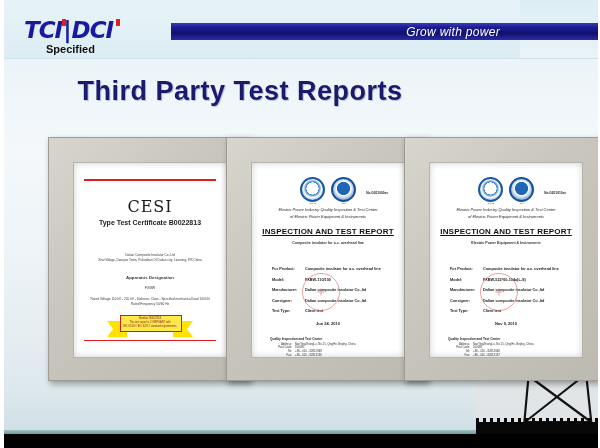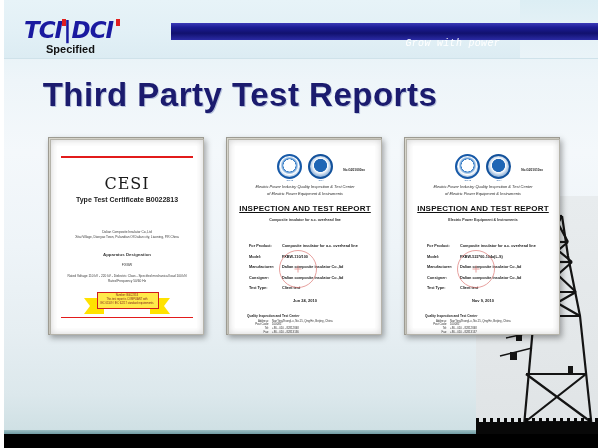--- a/index.html
+++ b/index.html
@@ -34,49 +34,48 @@
   .logo-sub{
     font-family:"Liberation Sans",sans-serif;
     font-weight:bold;font-size:11px;color:#111;margin-top:1px;padding-left:22px;
   }
   .slogan-bar{
     position:absolute;left:171px;top:23px;width:429px;height:17px;
     background:linear-gradient(to bottom,#3b3bb8 0%,#1c1c96 25%,#11116e 60%,#2a2aa4 100%);
   }
   .slogan-txt{
     position:absolute;right:20px;top:24px;height:16px;line-height:16px;
-    font-family:Liberation Mono, monospace;font-style:italic;font-size:10px;color:#ffffff;
+    font-family:Liberation Sans, sans-serif;font-style:italic;font-size:12px;color:#ffffff;
     letter-spacing:.3px;
-    margin-top:12px;
   }
   .hdr-rule{position:absolute;left:0;top:58px;width:600px;height:1px;background:#cfe2ea;}
 
   
   .title{
     position:absolute;left:0;top:76px;width:480px;text-align:center;
     font-family:"Liberation Sans",sans-serif;
-    font-weight:bold;font-size:33px;color:#1b1b6e;letter-spacing:.5px;
+    font-weight:bold;font-size:27px;color:#1b1b6e;letter-spacing:.5px;
     text-shadow:1px 1px 0 #b9c4dd;
   }
 
   
   .tower-wrap{position:absolute;right:0;top:196px;width:124px;height:252px;overflow:hidden;z-index:2;}
   .tower-sky{position:absolute;inset:0;background:linear-gradient(to bottom,#e8ecee 0%,#e3e7e9 60%,#dfe3e5 100%);}
   .ground{position:absolute;left:0;bottom:0;width:100%;height:26px;background:#080808;}
   .ground:before{content:"";position:absolute;left:0;top:-4px;width:100%;height:6px;
     background:repeating-linear-gradient(90deg,#080808 0 3px,transparent 3px 7px);}
   .bot-band{position:absolute;left:0;bottom:0;width:600px;height:14px;background:#000;z-index:20;}
   .bot-band2{position:absolute;left:0;bottom:14px;width:476px;height:4px;
      background:linear-gradient(to bottom,#9dbfc4,#6f9ba3);z-index:19;}
 
   
   .cert{
     position:absolute;z-index:8;
     background:linear-gradient(135deg,#d8d6cc 0%,#c9c7bd 40%,#bcbab0 100%);
-    padding:1px;
+    padding:24px;
     box-shadow:2px 3px 6px rgba(0,0,0,.35);
     border:1px solid #9d9b92;
   }
   .cert-inner{
     width:100%;height:100%;background:#ffffff;border:1px solid #b5b3aa;
     position:relative;overflow:hidden;
     box-shadow:inset 0 0 7px rgba(120,120,120,.35);
   }
   .c1{left:48px;top:137px;width:152px;height:194px;}
   .c2{left:226px;top:137px;width:152px;height:194px;}

